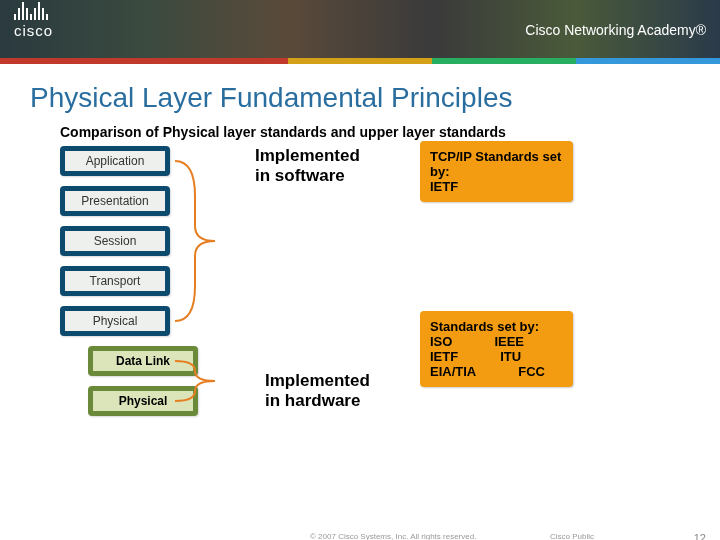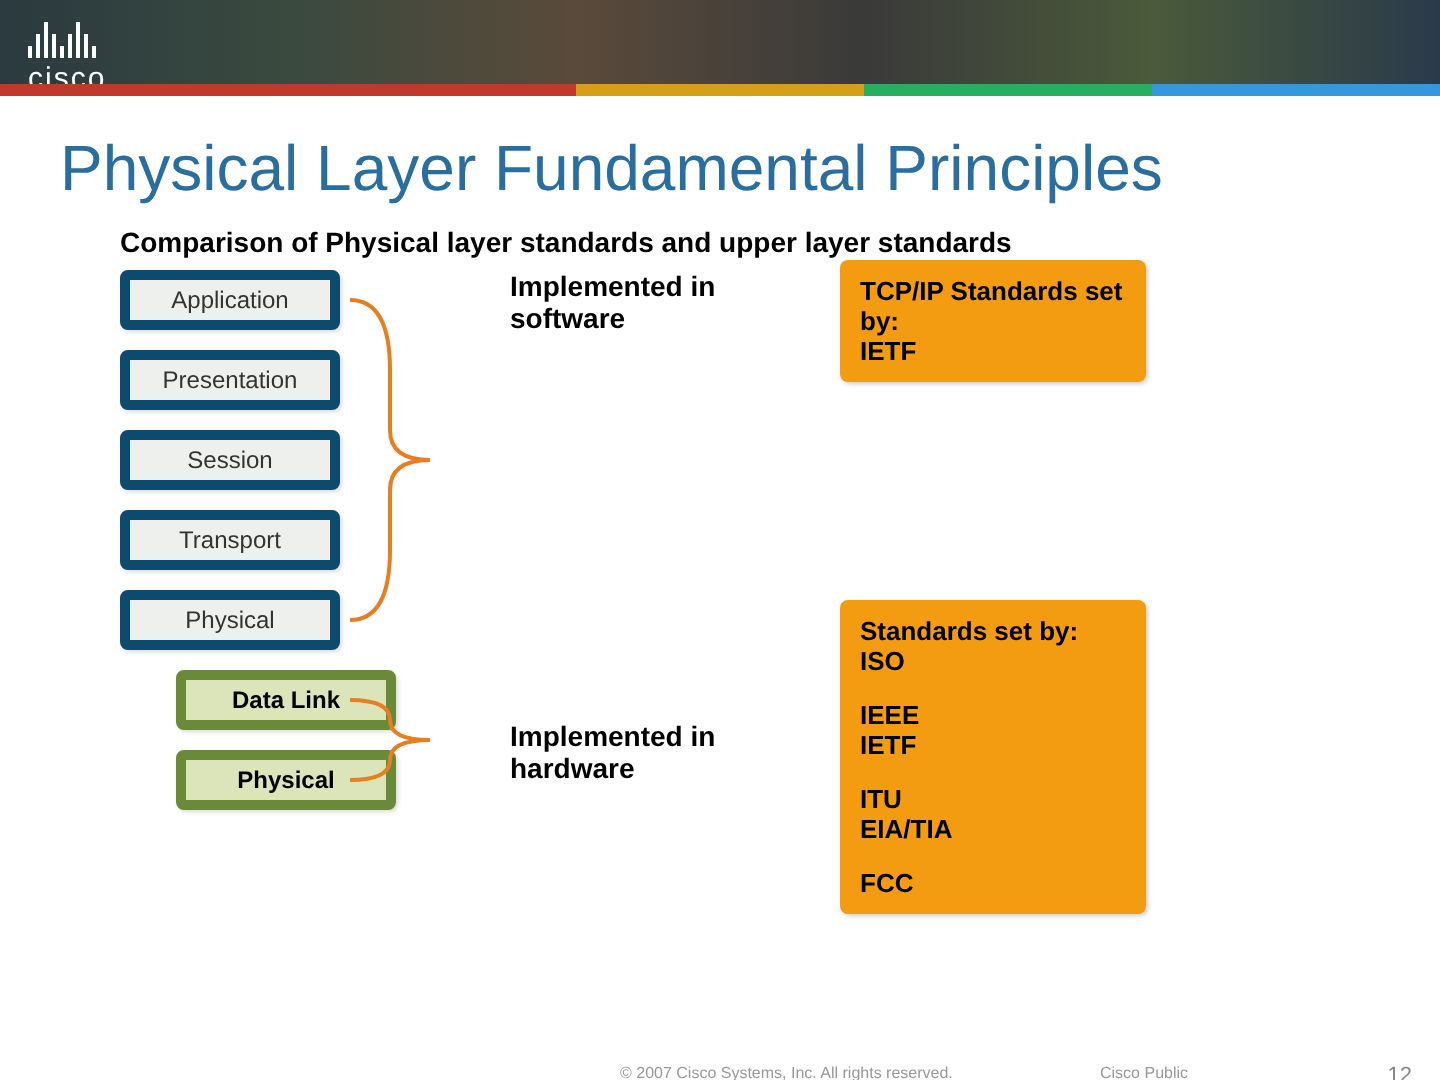--- a/index.html
+++ b/index.html
@@ -6,25 +6,25 @@
   body {
     width: 720px;
     height: 540px;
     font-family: Arial, Helvetica, sans-serif;
     background: #fff;
     position: relative;
     overflow: hidden;
   }
   .banner {
     width: 100%;
-    height: 48px;
+    height: 64px;
     background: linear-gradient(to right, #2a3a3f 0%, #3a4a3f 20%, #5a4a3a 40%, #3a3a3a 60%, #4a5a3a 80%, #2a3a4a 100%);
     position: relative;
     display: flex;
-    align-items: flex-end;
+    align-items: flex-start;
   }
   .banner::after {
     content: "";
     position: absolute;
     bottom: 0; left: 0; right: 0;
     height: 6px;
     background: linear-gradient(to right, #c0392b 0%, #c0392b 40%, #d4a017 40%, #d4a017 60%, #27ae60 60%, #27ae60 80%, #3498db 80%, #3498db 100%);
   }
   .cisco-logo {
     color: #fff;
@@ -52,21 +52,21 @@
   }
   .academy {
     color: #fff;
     font-size: 14px;
     position: absolute;
     right: 14px;
     top: 22px;
   }
   .title {
     color: #2a6ea0;
-    font-size: 32px;
+    font-size: 28px;
     font-weight: normal;
     padding: 18px 11px 10px 30px;
   }
   .subtitle {
     font-weight: bold;
     font-size: 14px;
     padding-left: 60px;
     margin-bottom: 6px;
     color: #000;
   }
@@ -94,21 +94,21 @@
   .layer.highlight {
     background: #dbe5b9;
     border-color: #6a8a3a;
     color: #000;
     font-weight: bold;
     margin-left: 28px;
   }
   .label-mid {
     position: absolute;
     font-weight: bold;
-    font-size: 14px;
+    font-size: 17px;
     color: #000;
     width: 120px;
   }
   .box-orange {
     position: absolute;
     background: #f39c12;
     border-radius: 4px;
     padding: 8px 10px;
     font-size: 13px;
     font-weight: bold;
@@ -127,40 +127,41 @@
   .footer {
     position: absolute;
     bottom: 8px;
     width: 100%;
     font-size: 8px;
     color: #999;
   }
   .footer .copy { position: absolute; left: 310px; }
   .footer .pub { position: absolute; left: 550px; }
   .footer .num { position: absolute; right: 14px; font-size: 11px; color: #888;}
-  .std-row { display: flex; gap: 12px; flex-direction: column; }
+  .std-row { display: flex; gap: 42px; }
 </style>
 </head>
 <body>
 
 <div class="banner">
   <div class="cisco-logo">
     <div class="cisco-bars">
       <span style="height:6px"></span>
         <span style="height:12px"></span>
         <span style="height:18px"></span>
       <span style="height:12px"></span>
         <span style="height:6px"></span>
         <span style="height:12px"></span>
       <span style="height:18px"></span>
         <span style="height:12px"></span>
         <span style="height:6px"></span>
     </div>
     <div class="cisco-text">cisco</div>
   </div>
+  <div class="academy">Cisco Networking Academy®</div>
 </div>
 
 <h1 class="title">Physical Layer Fundamental Principles</h1>
 <div class="subtitle">Comparison of Physical layer standards and upper layer standards</div>
 
 <div class="diagram">
 
   <div class="layer" style="top:0px">Application</div>
   <div class="layer" style="top:40px">Presentation</div>
   <div class="layer" style="top:80px">Session</div>
@@ -170,21 +171,21 @@
   <div class="layer highlight" style="top:240px">Physical</div>
 
   <svg class="brackets">
 
     <path d="M 5 15 Q 25 15 25 50 L 25 80 Q 25 95 45 95 Q 25 95 25 110 L 25 140 Q 25 175 5 175" stroke="#e67e22" stroke-width="2" fill="none"></path>
 
     <path d="M 5 215 Q 25 215 25 225 Q 25 235 45 235 Q 25 235 25 245 Q 25 255 5 255" stroke="#e67e22" stroke-width="2" fill="none"></path>
   </svg>
 
   <div class="label-mid" style="top:0px; left:195px">Implemented in software</div>
-  <div class="label-mid" style="top:225px; left:195px">Implemented in hardware</div>
+  <div class="label-mid" style="top:225px; left:205px">Implemented in hardware</div>
 
   <div class="box-orange" style="top:-5px; left:360px">
     <div>TCP/IP Standards set by:</div>
     <div>IETF</div>
   </div>
 
   <div class="box-orange" style="top:165px; left:360px">
     <div>Standards set by:</div>
     <div class="std-row">
       <span>ISO</span>

